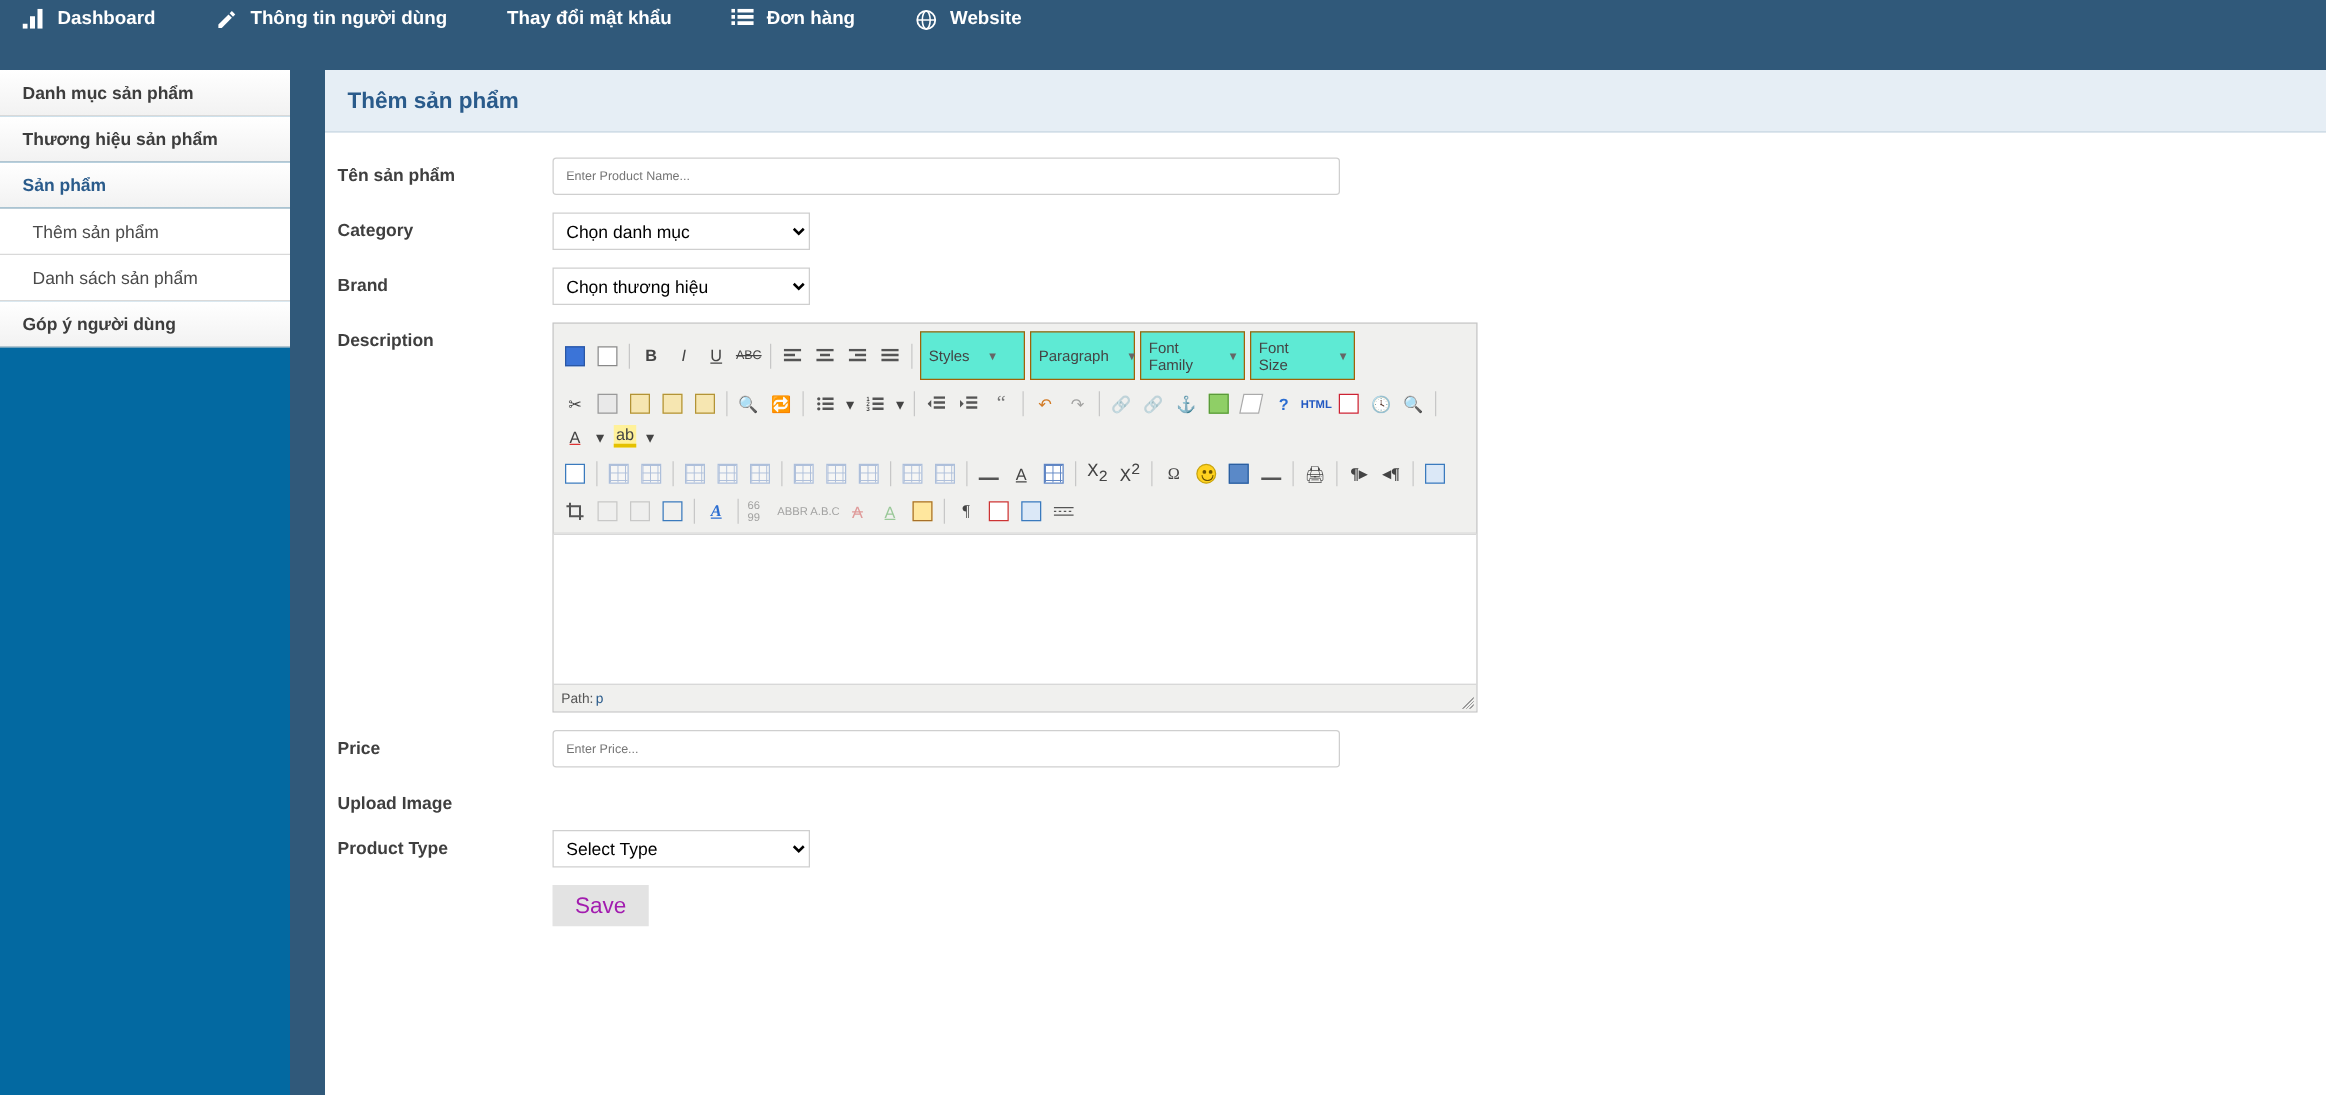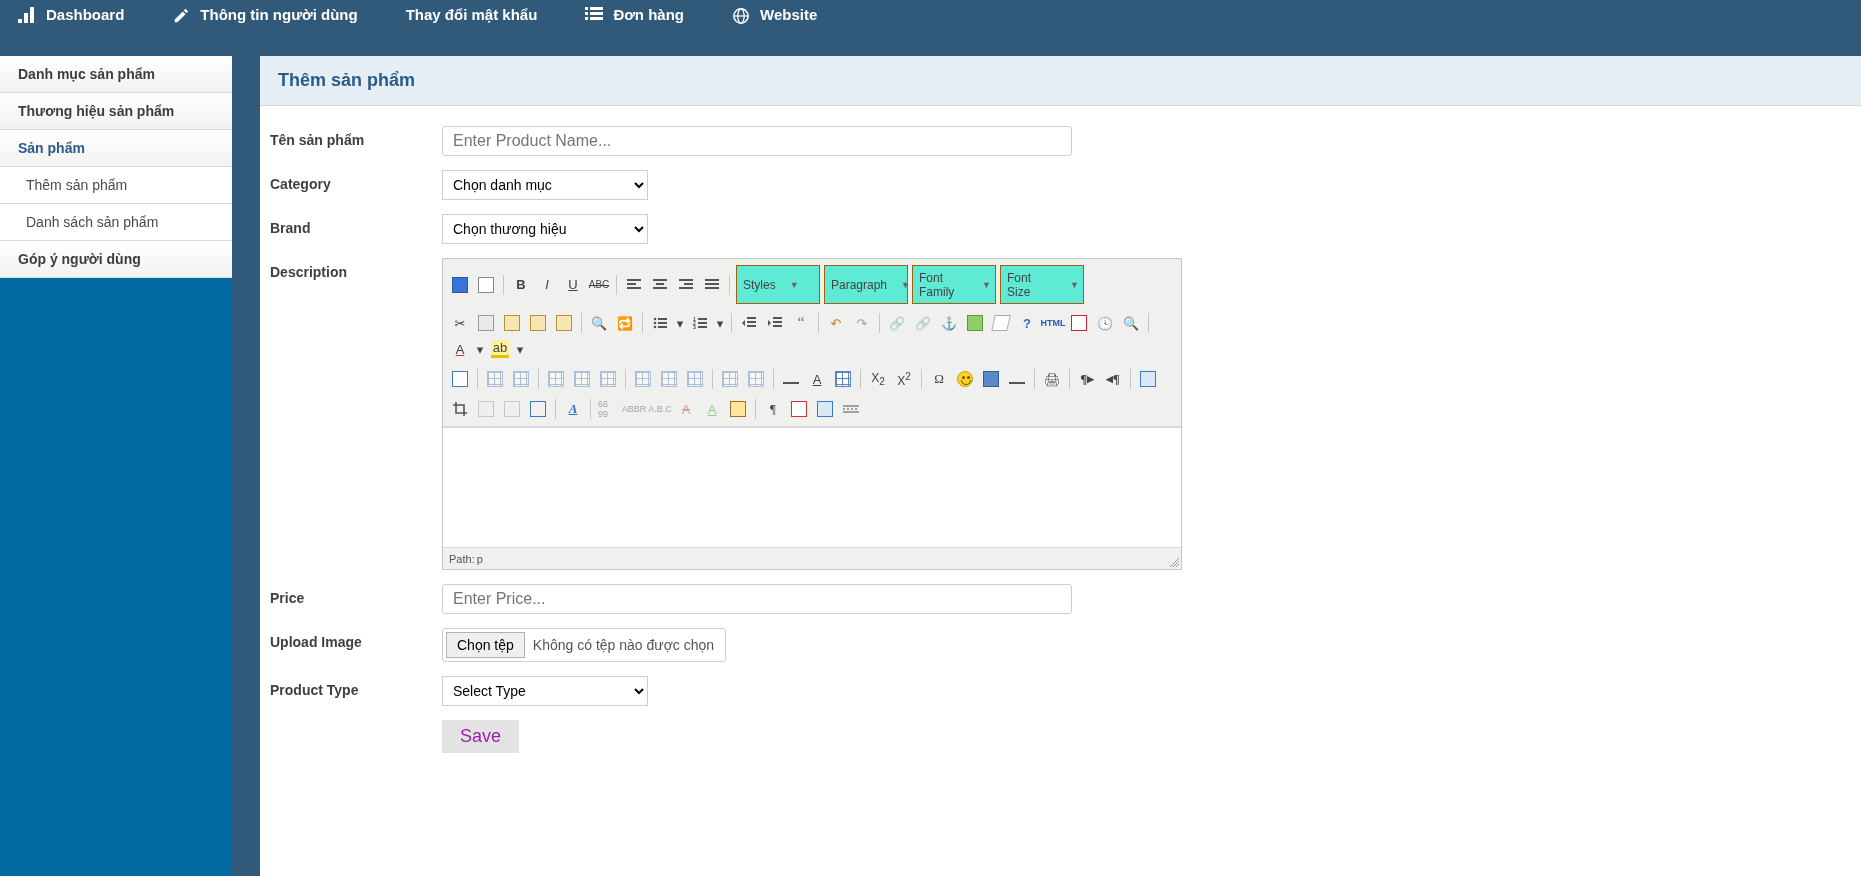--- a/index.html
+++ b/index.html
@@ -43,21 +43,21 @@
   }
   
   .form { padding: 20px 10px; }
   .row { display:flex; align-items: flex-start; margin-bottom: 14px; gap: 12px; }
   .row .label { width: 160px; font-weight: bold; color: #3f3f3f; padding-top: 6px; font-size: 14px;}
   .row .field { flex: 1; max-width: 740px; }
   
   input[type="text"].txt {
     width: 630px; height: 30px;
     border: 1px solid #cfcfcf; border-radius: 3px;
-    padding: 0 10px; font-size: 16px; color: #555;
+    padding: 0 10px; font-size: 10px; color: #555;
   }
   select.sel {
     width: 206px; height: 30px;
     border: 1px solid #cfcfcf; background: #fff; padding: 0 6px;
     font-size: 14px;
   }
   
   .filebox { border:1px solid #cfcfcf; display:inline-flex; align-items:center; padding:3px; border-radius:3px;}
   .filebox button { background:#efefef; border:1px solid #b0b0b0; padding:4px 10px; font-size:14px; cursor:pointer;}
   .filebox span { padding:0 8px; color:#555; font-size:14px;}
@@ -95,21 +95,21 @@
   .ico-html{ color:#2359c2; font-weight:bold; font-size:9px;}
   .ico-smile{ width:16px;height:16px;border-radius:50%;background:#ffd21f;border:1px solid #c8a40f;position:relative;}
   .ico-smile::before{content:"";position:absolute;width:3px;height:3px;background:#6b5200;border-radius:50%;top:4px;left:4px;box-shadow:5px 0 #6b5200;}
   .ico-smile::after{content:"";position:absolute;width:8px;height:4px;border:1.5px solid #6b5200;border-top:none;border-radius:0 0 8px 8px;left:3px;top:8px;}
   .ico-table{ background:#fff; border:1px solid #5e84c3; background-image:linear-gradient(#5e84c3 1px,transparent 1px),linear-gradient(90deg,#5e84c3 1px,transparent 1px); background-size:6px 6px;}
   .ico-media{ background:#5a89c8;border:1px solid #2b5fa0;}
   .ico-date{ background:#fff;border:1px solid #c23;}
   .ico-hr{ width:16px; border-top:2px solid #555; margin-top:7px;}
   .ico-para{ font-family:Georgia,serif; font-weight:bold;}
   .dim { opacity:.45; }
-  .sup{font-size:12px;}
+  .sup{font-size:15px;font-family:Liberation Mono, monospace;}
 </style>
 </head>
 <body>
 
 <div class="topnav">
   <div class="item">
     <span class="icon">
       <svg viewBox="0 0 20 16" width="20" height="16">
           <rect x="0" y="12" width="4" height="4" fill="#fff"></rect>
           <rect x="6" y="6" width="4" height="10" fill="#fff"></rect>
@@ -490,26 +490,20 @@
 
       <div class="row">
         <div class="label">Price</div>
         <div class="field">
           <input type="text" class="txt" placeholder="Enter Price..." style="">
         </div>
       </div>
 
       <div class="row">
         <div class="label">Upload Image</div>
-        <div class="field">
-          <div class="filebox">
-            <button type="button">Chọn tệp</button>
-            <span>Không có tệp nào được chọn</span>
-          </div>
-        </div>
       </div>
 
       <div class="row">
         <div class="label">Product Type</div>
         <div class="field">
           <select class="sel">
             <option>Select Type</option>
           </select>
         </div>
       </div>

